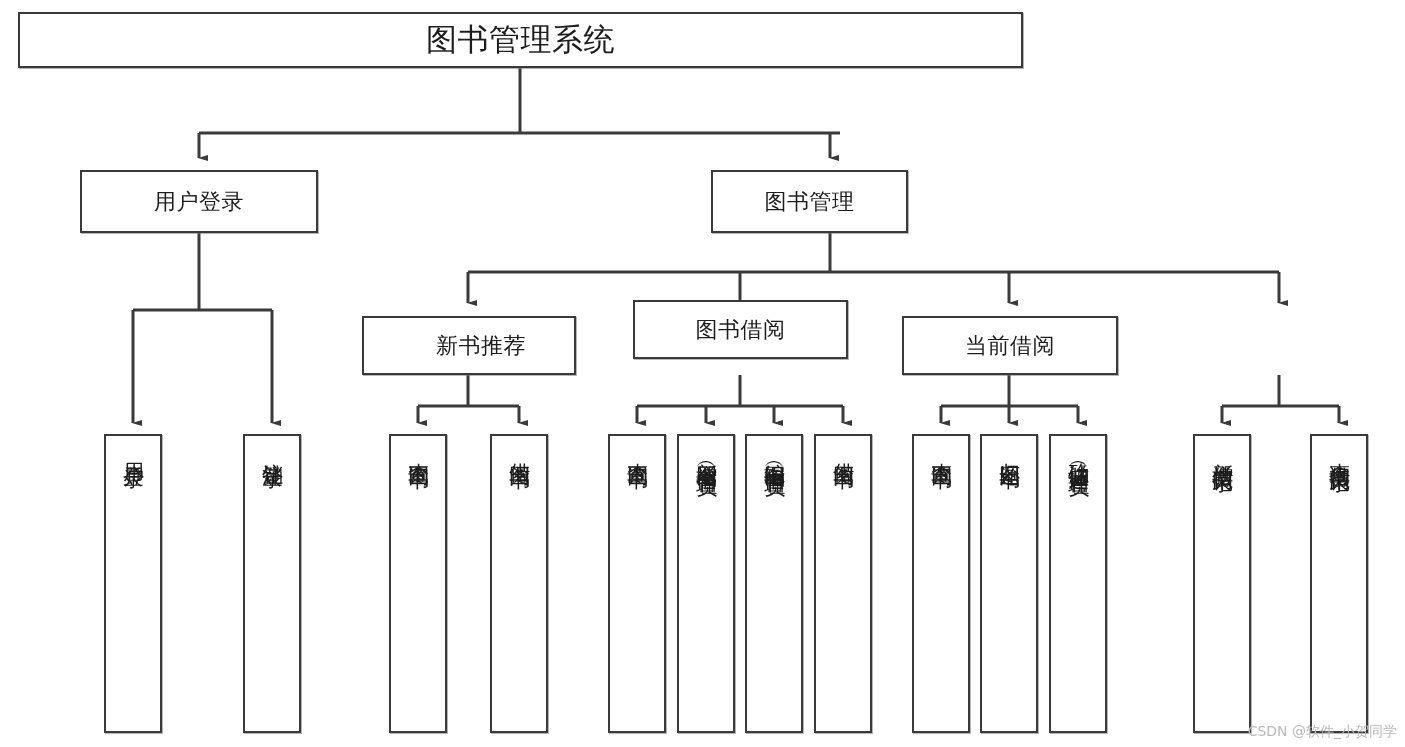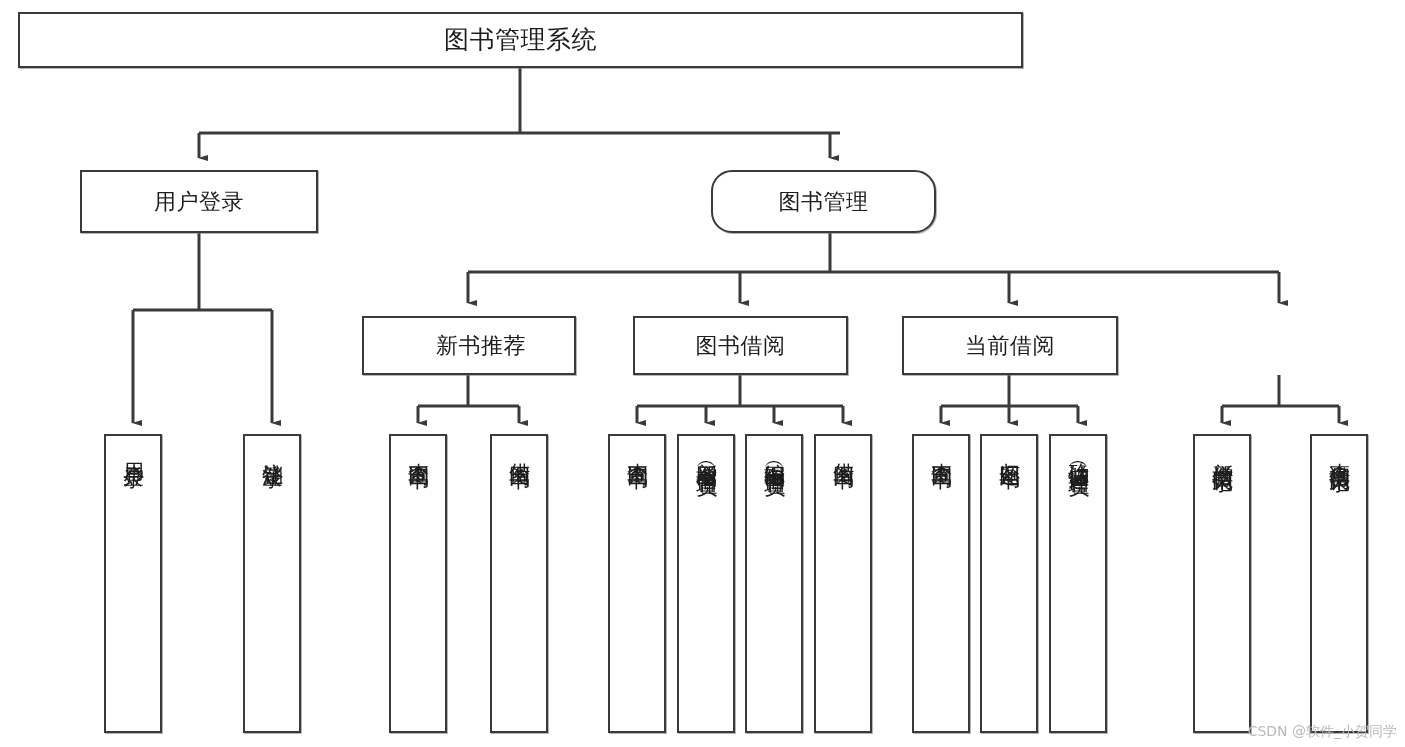--- a/index.html
+++ b/index.html
@@ -42,21 +42,21 @@
     display: block;
     text-align: center;
     letter-spacing: 0.5px;
   }
   .node.horizontal .node-label {
     font-size: 22px;
     line-height: 1.15;
     white-space: nowrap;
   }
   .node.root .node-label {
-    font-size: 25px;
+    font-size: 31px;
   }
   .node.vertical {
     align-items: flex-start;
     justify-content: center;
     padding-top: 10px;
   }
   .node.vertical .node-label {
     writing-mode: vertical-rl;
     text-orientation: upright;
     font-size: 21px;
@@ -130,28 +130,28 @@
     </g>
   </svg>
 
   <div class="node root horizontal" style="left:18px; top:12px; width:1005px; height:56px;">
     <span class="node-label">图书管理系统</span>
   </div>
 
   <div class="node horizontal" style="left:80px; top:170px; width:238px; height:63px;">
     <span class="node-label">用户登录</span>
   </div>
-  <div class="node horizontal" style="left:711px; top:170px; width:225px; height:63px;border-radius:21px;">
+  <div class="node horizontal" style="left:711px; top:170px; width:197px; height:63px;">
     <span class="node-label">图书管理</span>
   </div>
 
   <div class="node horizontal" style="left:362px; top:316px; width:214px; height:59px;padding-left:24px;">
     <span class="node-label">新书推荐</span>
   </div>
-  <div class="node horizontal" style="left:633px; top:316px; width:215px; height:59px;">
+  <div class="node horizontal" style="left:633px; top:300px; width:215px; height:59px;">
     <span class="node-label">图书借阅</span>
   </div>
   <div class="node horizontal" style="left:902px; top:316px; width:216px; height:59px;">
     <span class="node-label">当前借阅</span>
   </div>
 
   <div class="node vertical" style="left:104px; top:434px; width:58px; height:299px;">
     <span class="node-label">用户登录</span>
   </div>
   <div class="node vertical" style="left:243px; top:434px; width:58px; height:299px;">

